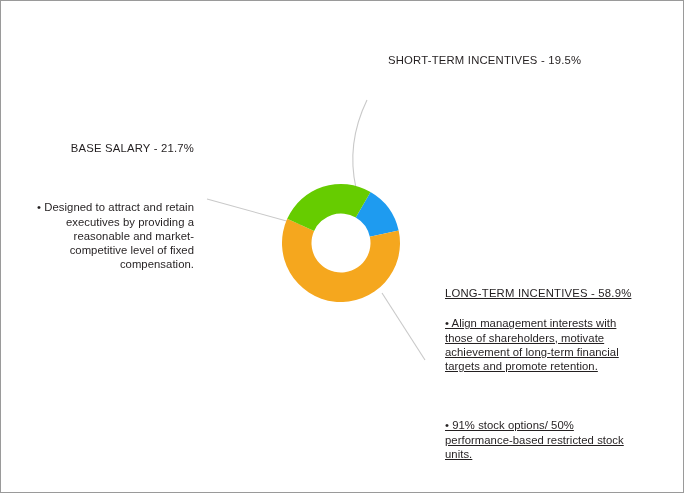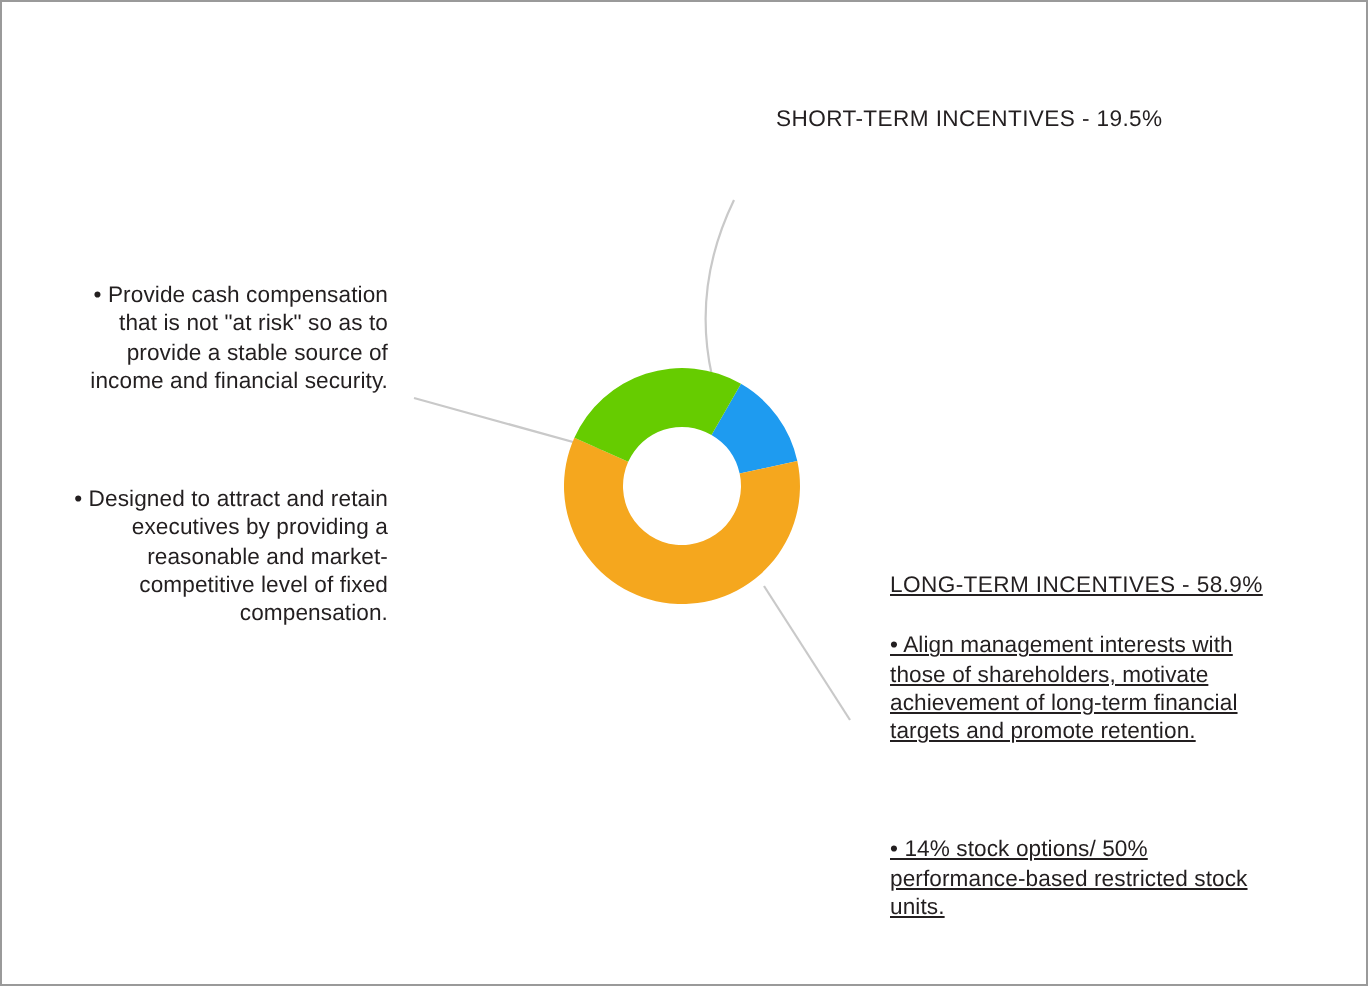--- a/index.html
+++ b/index.html
@@ -92,31 +92,31 @@
 
       <path fill="#1E9BF0" d="M 29.50 -51.10 A 59 59 0 0 1 57.66 -12.45 L 28.83 -6.22 A 29.5 29.5 0 0 0 14.75 -25.55 Z"></path>
 
       <path fill="#F5A71E" d="M 57.66 -12.45 A 59 59 0 1 1 -53.82 -24.15 L -26.91 -12.08 A 29.5 29.5 0 1 0 28.83 -6.22 Z"></path>
 
       <path fill="#66CC00" d="M -53.82 -24.15 A 59 59 0 0 1 29.50 -51.10 L 14.75 -25.55 A 29.5 29.5 0 0 0 -26.91 -12.08 Z"></path>
     </g>
   </svg>
 
   <div class="callout" id="callout-base-salary">
-    <p>• Provide cash compensation that is not "at risk" so as to provide a stable source of income and financial security.</p>
+    <p class="heading">BASE SALARY - 21.7%</p>
     <div class="gap"></div>
     <p>• Designed to attract and retain executives by providing a reasonable and market-competitive level of fixed compensation.</p>
   </div>
 
   <div class="callout" id="callout-short-term">
     <p class="heading">SHORT-TERM INCENTIVES - 19.5%</p>
     <div class="gap"></div>
   </div>
 
   <div class="callout" id="callout-long-term">
     <p class="heading">LONG-TERM INCENTIVES - 58.9%</p>
     <p>• Align management interests with those of shareholders, motivate achievement of long-term financial targets and promote retention.</p>
     <div class="gap"></div>
-    <p>• 14% stock options/ 50% performance-based restricted stock units.</p>
+    <p>• 91% stock options/ 50% performance-based restricted stock units.</p>
     <div class="gap"></div>
   </div>
 
 </div>
 
 </body></html>

